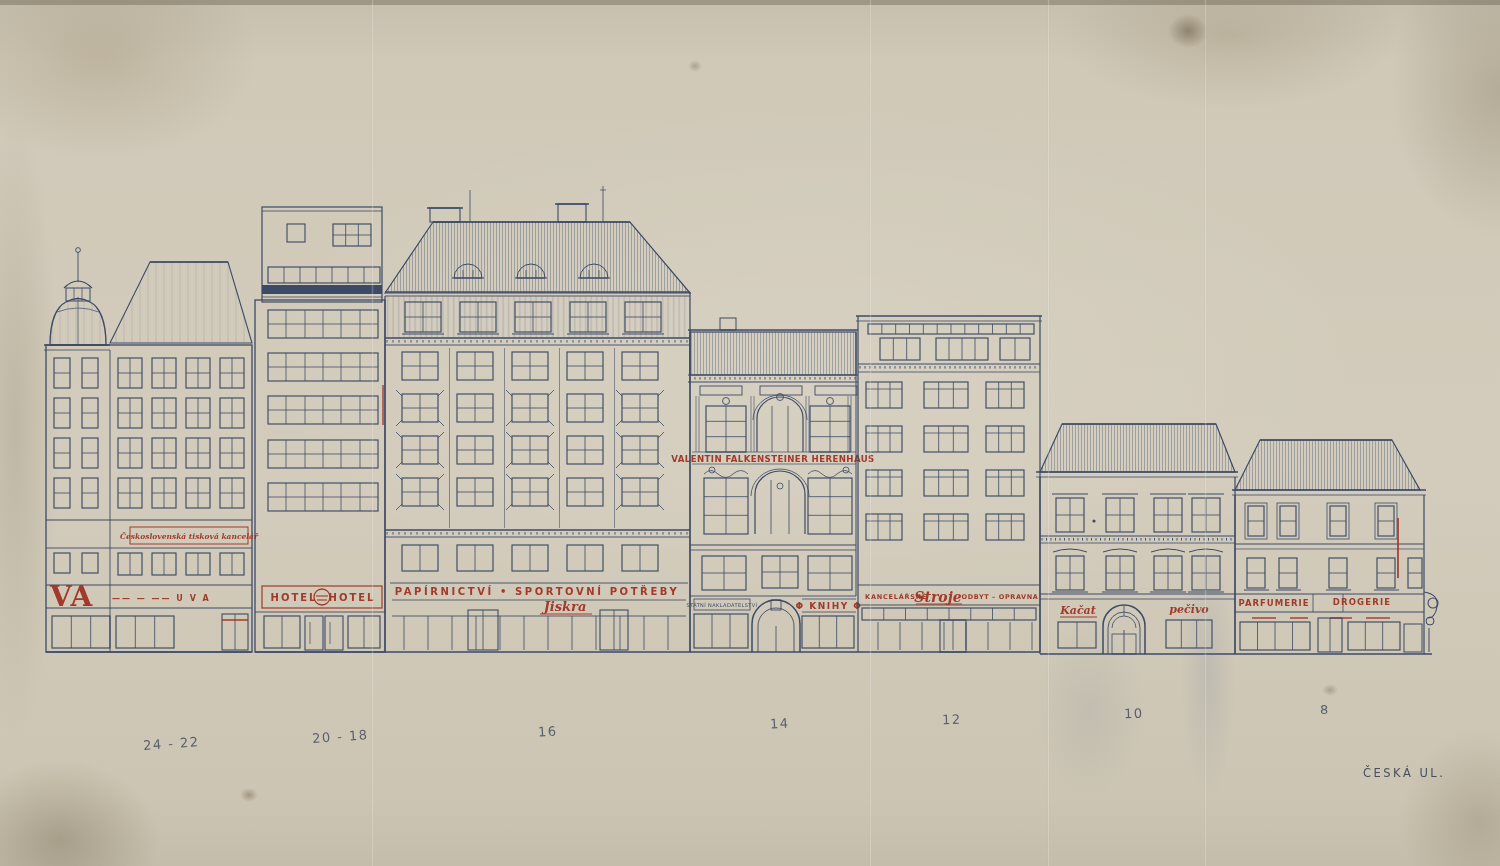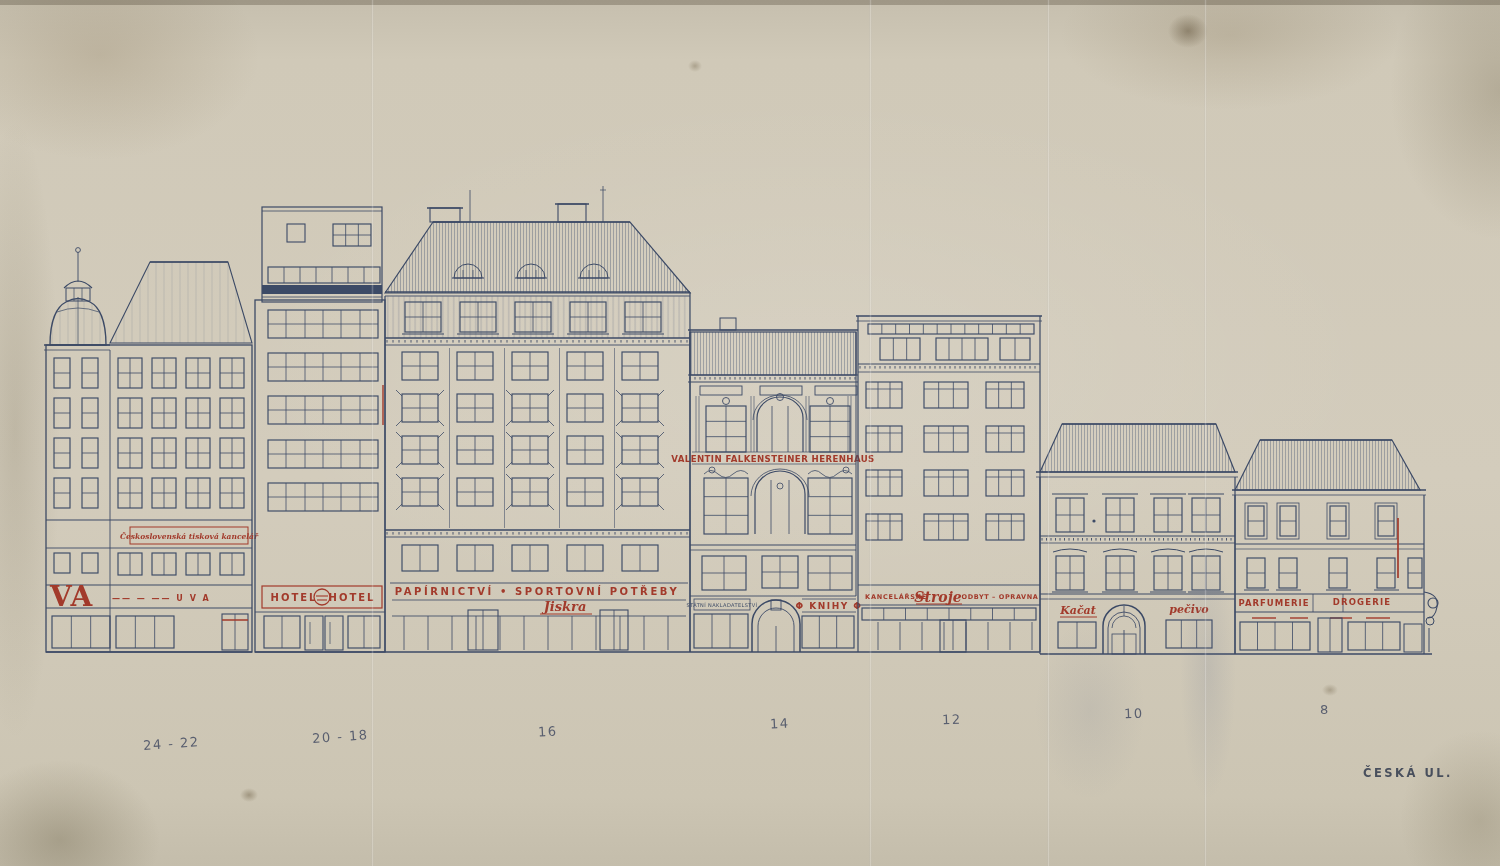--- a/index.html
+++ b/index.html
@@ -9,21 +9,21 @@
       radial-gradient(900px 420px at 54% 42%, rgba(255,255,255,0.10), rgba(0,0,0,0) 65%),
       linear-gradient(180deg,#c6bfae 0%,#d0c9b8 7%,#d3ccbc 55%,#ccc5b3 92%,#c4bdab 100%);
     font-family:"DejaVu Sans",sans-serif;
   }
   .stain{position:absolute;pointer-events:none;}
   .crease{position:absolute;top:0;bottom:0;width:3px;pointer-events:none;
     background:linear-gradient(90deg,rgba(0,0,0,0.05),rgba(255,255,255,0.22),rgba(0,0,0,0.04));}
   svg{position:absolute;left:0;top:0;}
   .num{position:absolute;color:#4a5166;font-size:13px;letter-spacing:1.5px;
     font-family:"DejaVu Sans",sans-serif;opacity:0.88;}
-  .street{position:absolute;color:#3e4656;font-size:11.5px;font-weight:700;
+  .street{position:absolute;color:#3e4656;font-size:11.5px;font-weight:400;
     letter-spacing:2.5px;opacity:0.92;}
   text{pointer-events:none;}
   .red-caps{fill:#a23a2b;font-family:"DejaVu Sans",sans-serif;font-weight:700;}
   .red-serif{fill:#a23a2b;font-family:"DejaVu Serif",serif;font-weight:700;}
   .red-script{fill:#a23a2b;font-family:"DejaVu Serif",serif;font-style:italic;font-weight:700;}
   .ink-tiny{fill:#3c4a66;font-family:"DejaVu Sans",sans-serif;}
 </style>
 </head>
 <body>
 

